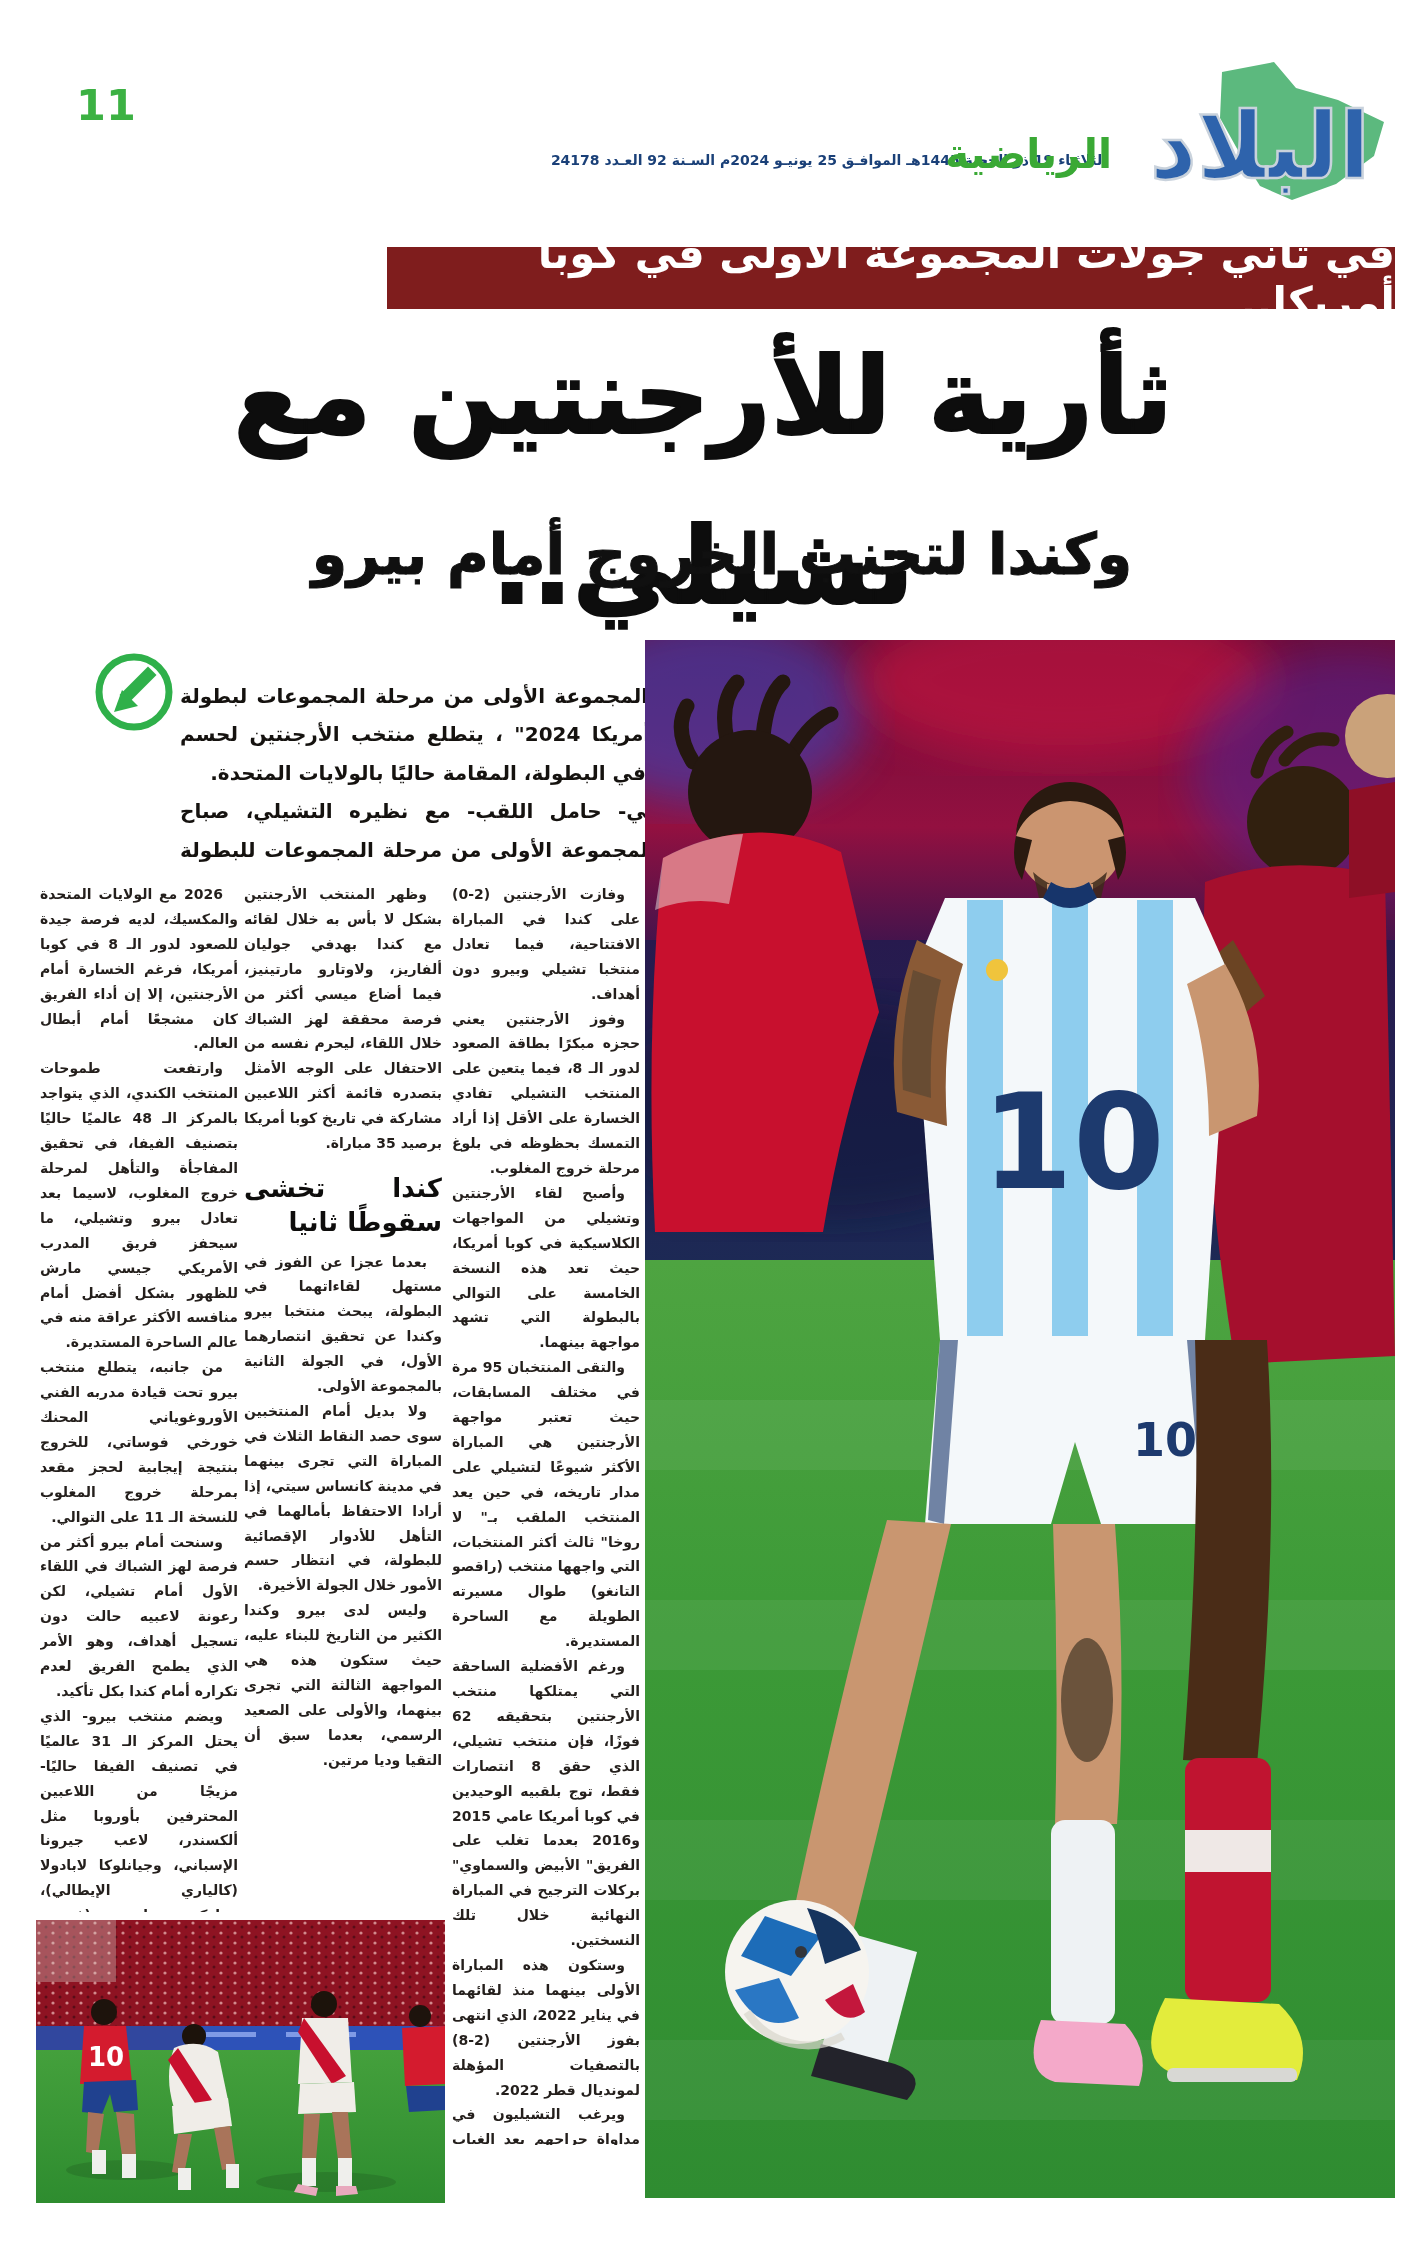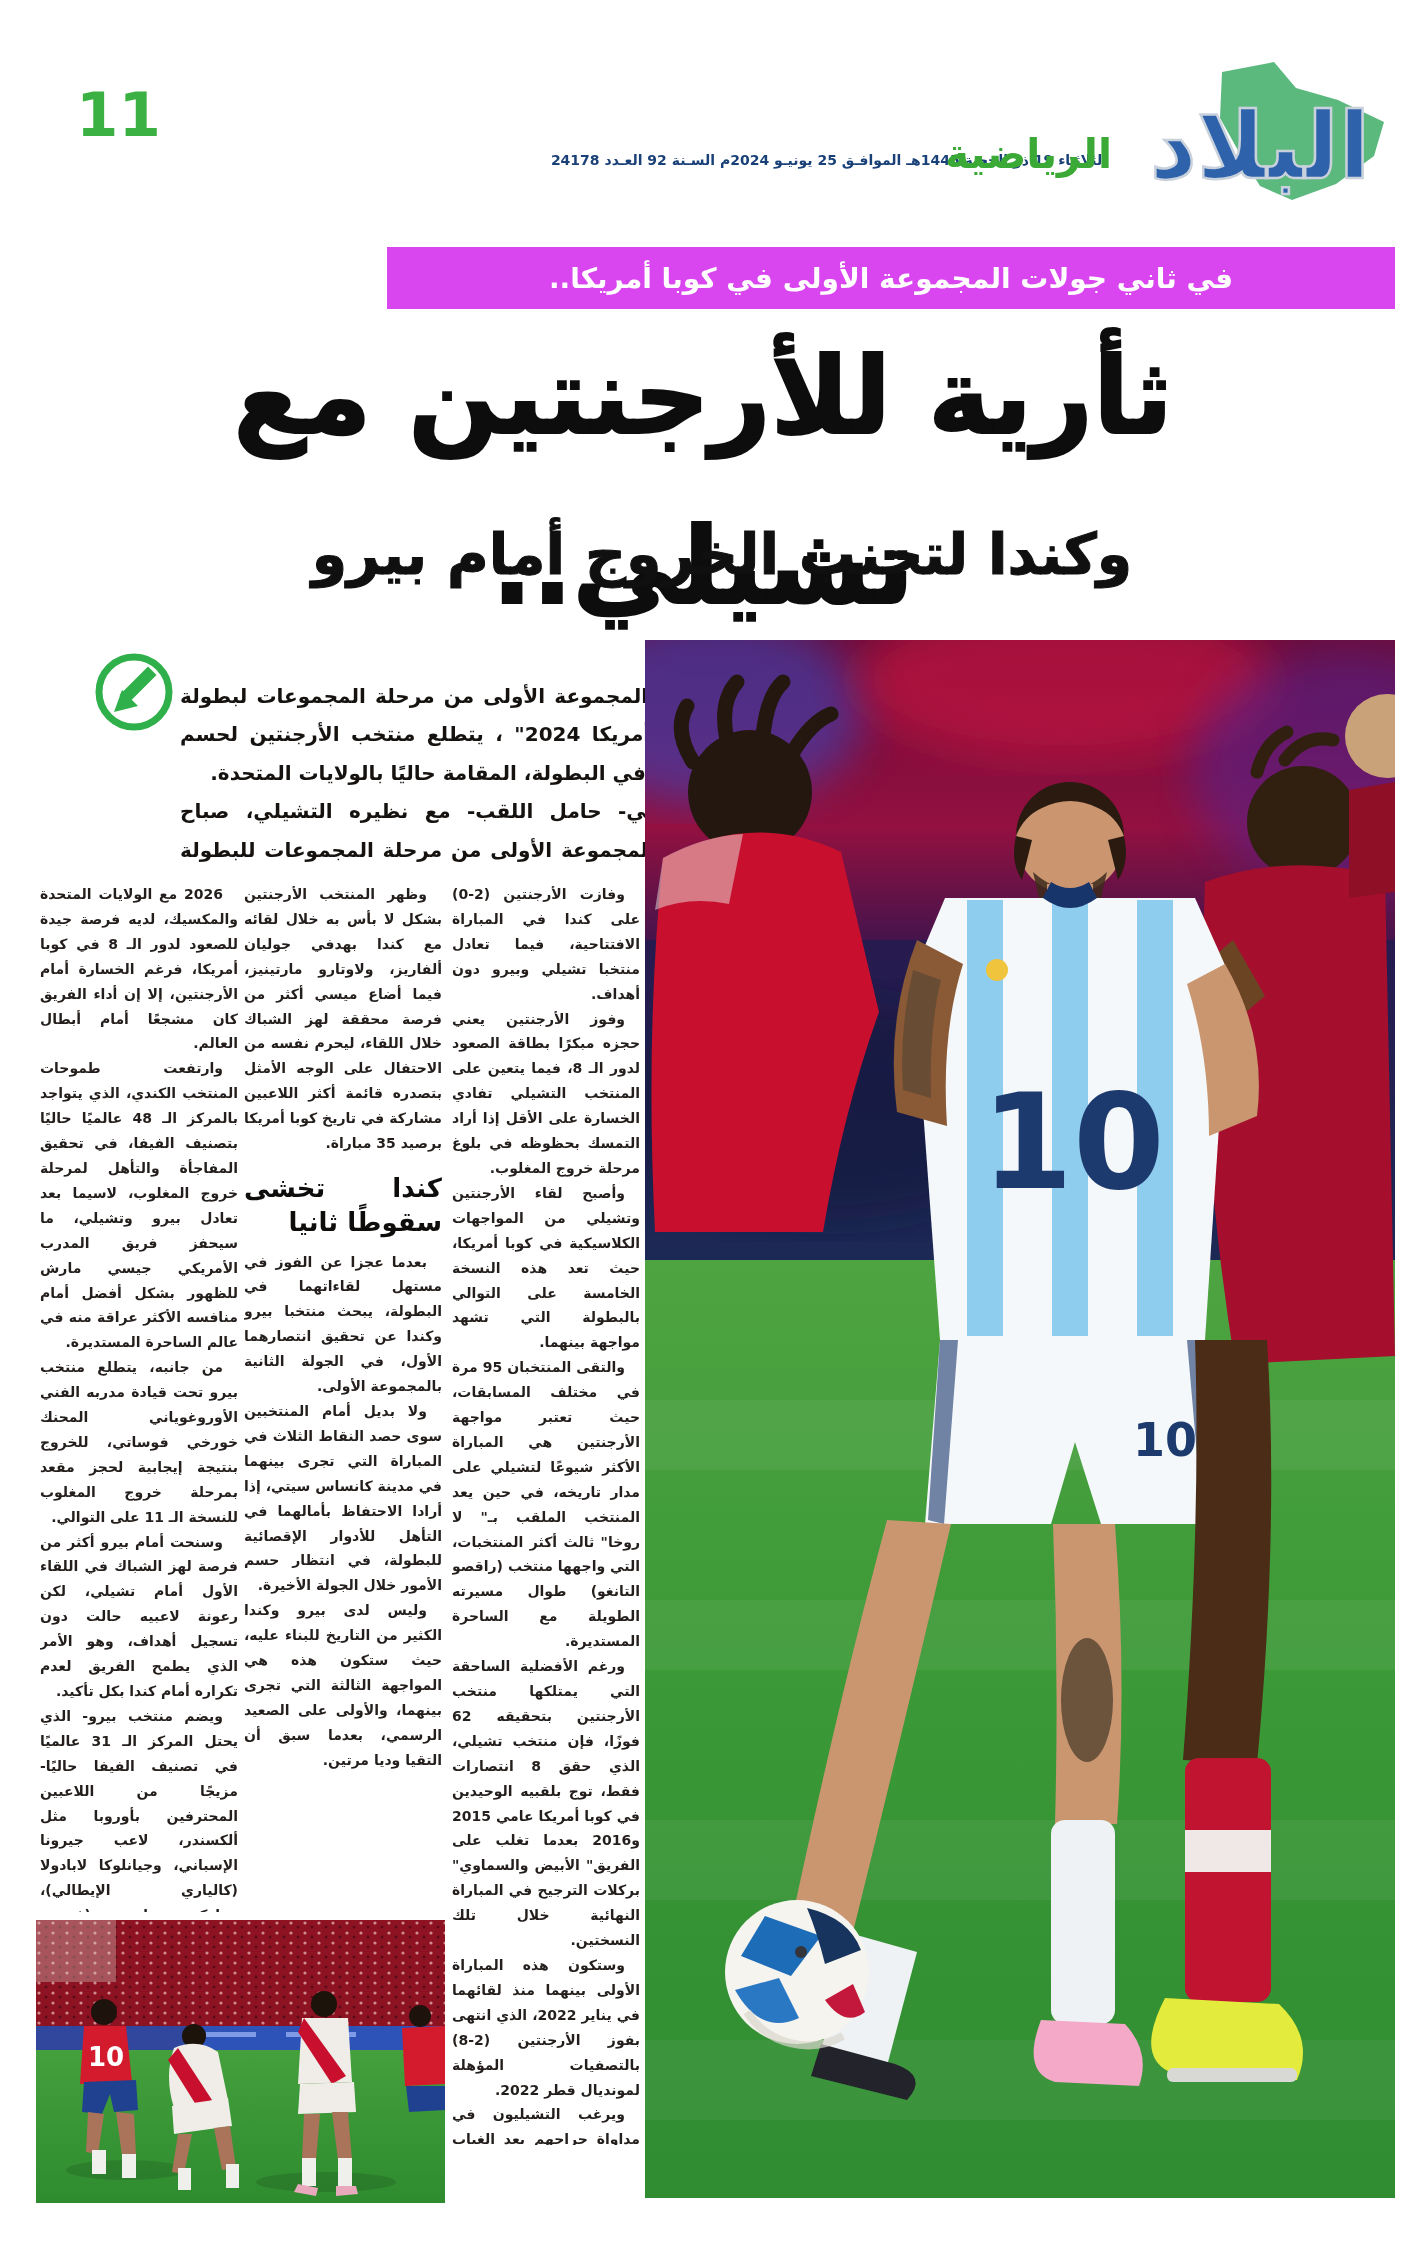--- a/index.html
+++ b/index.html
@@ -1,27 +1,27 @@
 <!DOCTYPE html>
 <html lang="ar"><head>
 <meta charset="utf-8">
 <style>
   html,body{margin:0;padding:0;background:#e8e8e8;}
   .page{
     position:relative;width:1420px;height:2252px;background:#ffffff;
     font-family:"DejaVu Sans",sans-serif;overflow:hidden;margin:0 auto;
   }
   
-  .pagenum{position:absolute;left:76px;top:84px;font-size:61px;font-weight:bold;color:#3cb143;line-height:1;}
+  .pagenum{position:absolute;left:76px;top:84px;font-size:43px;font-weight:bold;color:#3cb143;line-height:1;}
   .dateline{position:absolute;right:313px;top:152px;direction:rtl;font-size:14px;font-weight:bold;color:#1a4078;letter-spacing:.5px;white-space:nowrap;}
   .section-title{position:absolute;left:948px;top:130px;width:164px;text-align:center;font-size:41px;font-weight:bold;color:#3aa935;direction:rtl;line-height:1.2;}
   .logo{position:absolute;left:1122px;top:58px;width:276px;height:158px;}
   
-  .kicker{position:absolute;left:387px;top:247px;width:1008px;height:62px;background:#d946ef;color:#fff;
-    display:flex;align-items:center;justify-content:center;direction:rtl;font-size:28px;font-weight:bold;}
+  .kicker{position:absolute;left:387px;top:247px;width:1008px;height:62px;background:#7f1d1d;color:#fff;
+    display:flex;align-items:center;justify-content:center;direction:rtl;font-size:42px;font-weight:bold;}
   
   .headline{position:absolute;left:18px;top:312px;width:1370px;margin:0;text-align:center;direction:rtl;
     font-size:106px;font-weight:bold;color:#0d0d0d;line-height:1.6;-webkit-text-stroke:2px #0d0d0d;}
   .subheadline{position:absolute;left:0;top:506px;width:1420px;margin:0;text-align:center;direction:rtl;
     font-size:57px;font-weight:bold;color:#101010;line-height:1.7;padding-left:12px;-webkit-text-stroke:1px #101010;}
   
   .lead-icon{position:absolute;left:92px;top:650px;width:84px;height:84px;}
   .intro{position:absolute;left:180px;top:642px;width:748px;direction:rtl;text-align:justify;color:#15120f;}
   .byline{font-size:22px;font-weight:bold;color:#2f9e41;margin:0 0 10px;}
   .intro p{margin:0;font-size:20px;font-weight:bold;line-height:1.92;text-indent:18px;}

